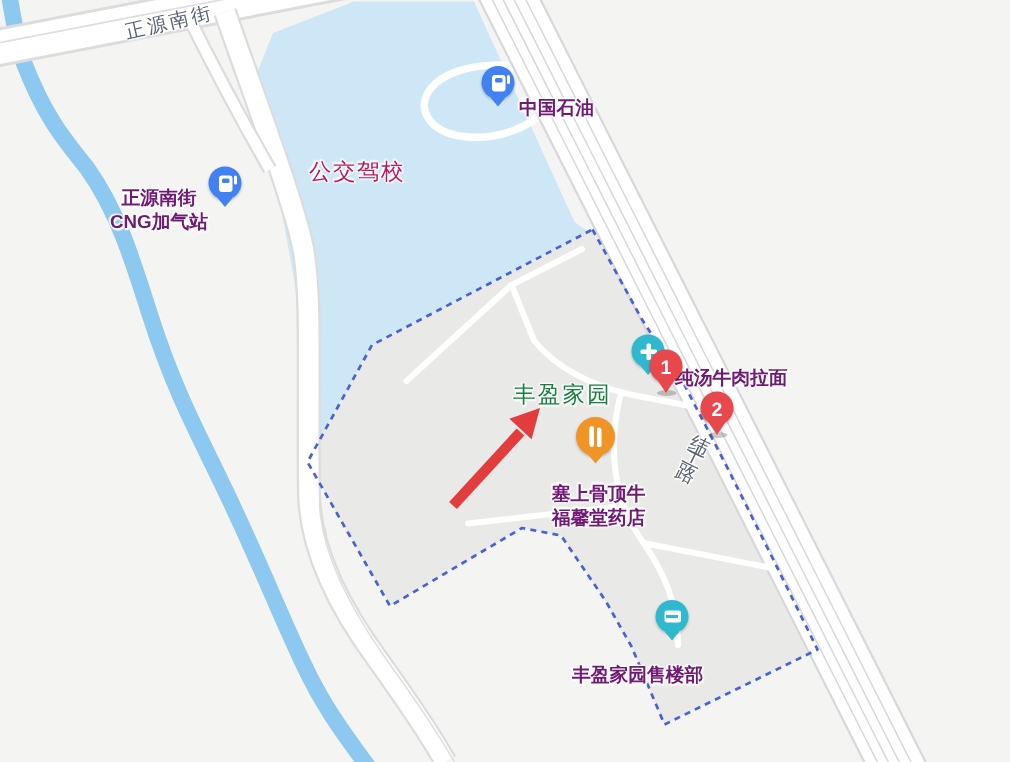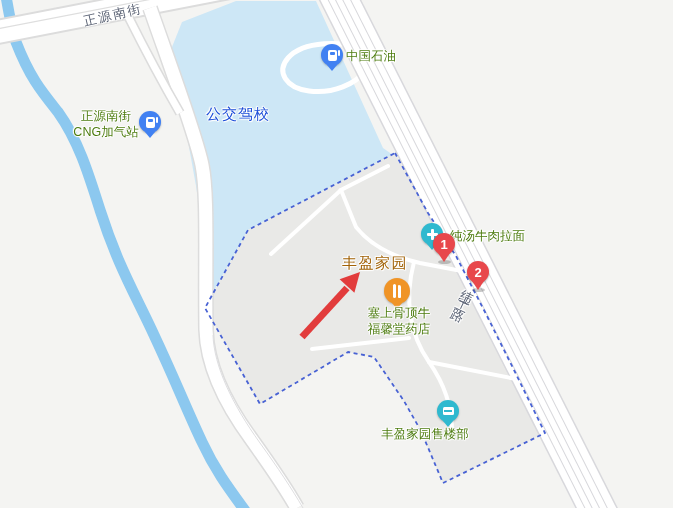--- a/index.html
+++ b/index.html
@@ -1,24 +1,24 @@
 <!DOCTYPE html>
 <html><head>
 <meta charset="utf-8">
 <style>
   html,body{margin:0;padding:0;background:#f4f4f2;}
   #map{position:relative;width:673px;height:508px;overflow:hidden;
        font-family:"Liberation Sans","DejaVu Sans",sans-serif;background:#f4f4f2;}
   #basemap{position:absolute;left:0;top:0;z-index:0;}
   .map-label{position:absolute;white-space:nowrap;z-index:20;
     text-shadow:1px 0 1px #fff,-1px 0 1px #fff,0 1px 1px #fff,0 -1px 1px #fff,1px 1px 1px #fff,-1px -1px 1px #fff;}
-  .poi-label{font-size:12.5px;font-weight:normal;color:#4d7c0f;}
+  .poi-label{font-size:12.5px;font-weight:bold;color:#701a75;margin-top:16px;}
   .road-label{font-size:13px;color:#596173;}
-  .area-label{color:#1d4ed8;font-size:15px;letter-spacing:1px;}
-  .estate-label{color:#a16207;font-size:15px;letter-spacing:1.5px;}
+  .area-label{color:#be185d;font-size:15px;letter-spacing:1px;}
+  .estate-label{color:#15803d;font-size:15px;letter-spacing:1.5px;}
   .two-line{text-align:center;line-height:16px;}
   .centered{transform:translateX(-50%);text-align:left;line-height:15.5px;}
   .rot-street{width:70px;text-align:center;transform:rotate(-13deg);letter-spacing:2px;}
   .rot-road-v{writing-mode:vertical-rl;text-orientation:upright;letter-spacing:7px;
               transform:rotate(26deg);transform-origin:50% 12%;}
   
   .poi{position:absolute;z-index:10;border-radius:50%;background:var(--c);
        display:flex;align-items:center;justify-content:center;
        box-shadow:0 1px 2px rgba(0,0,0,.25);}
   .poi::after{content:'';position:absolute;left:50%;bottom:-5px;transform:translateX(-50%);

